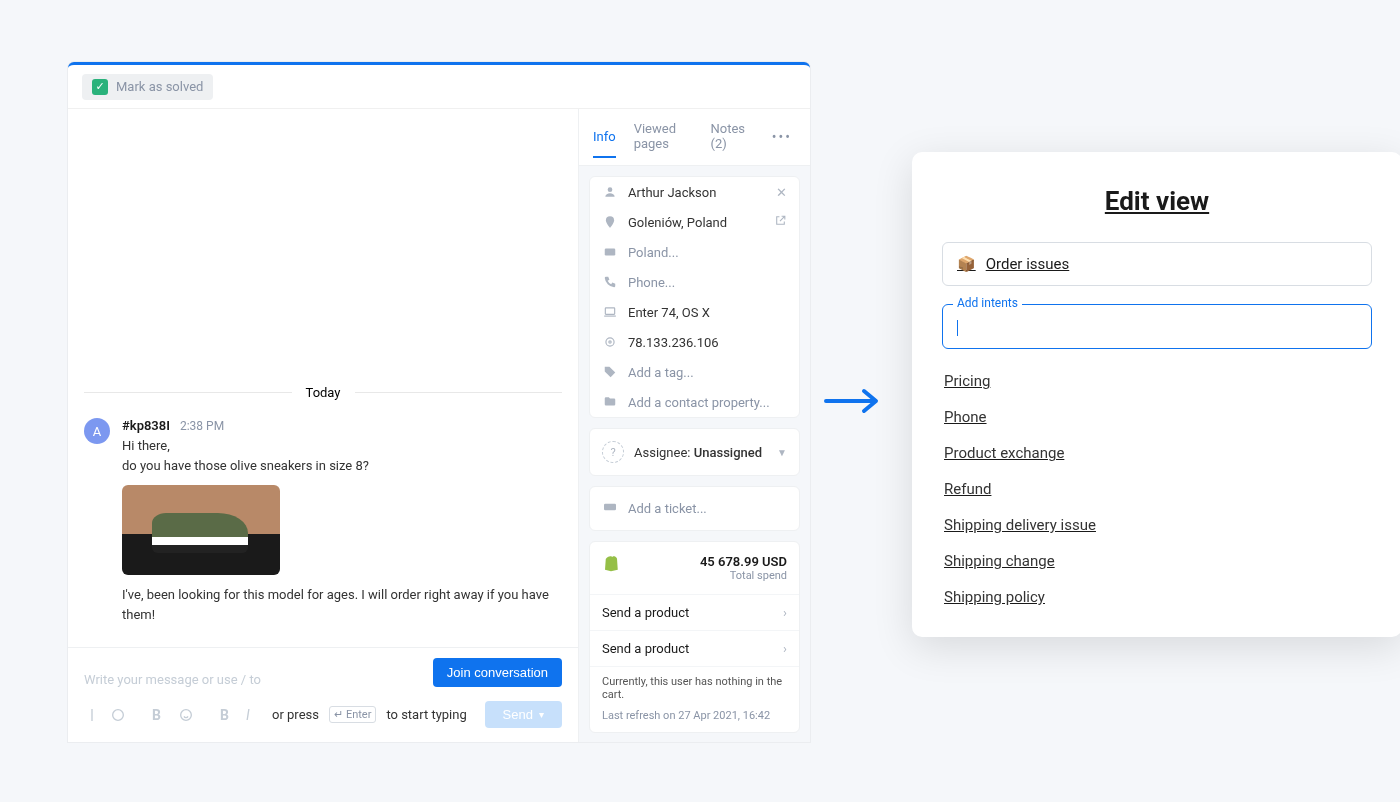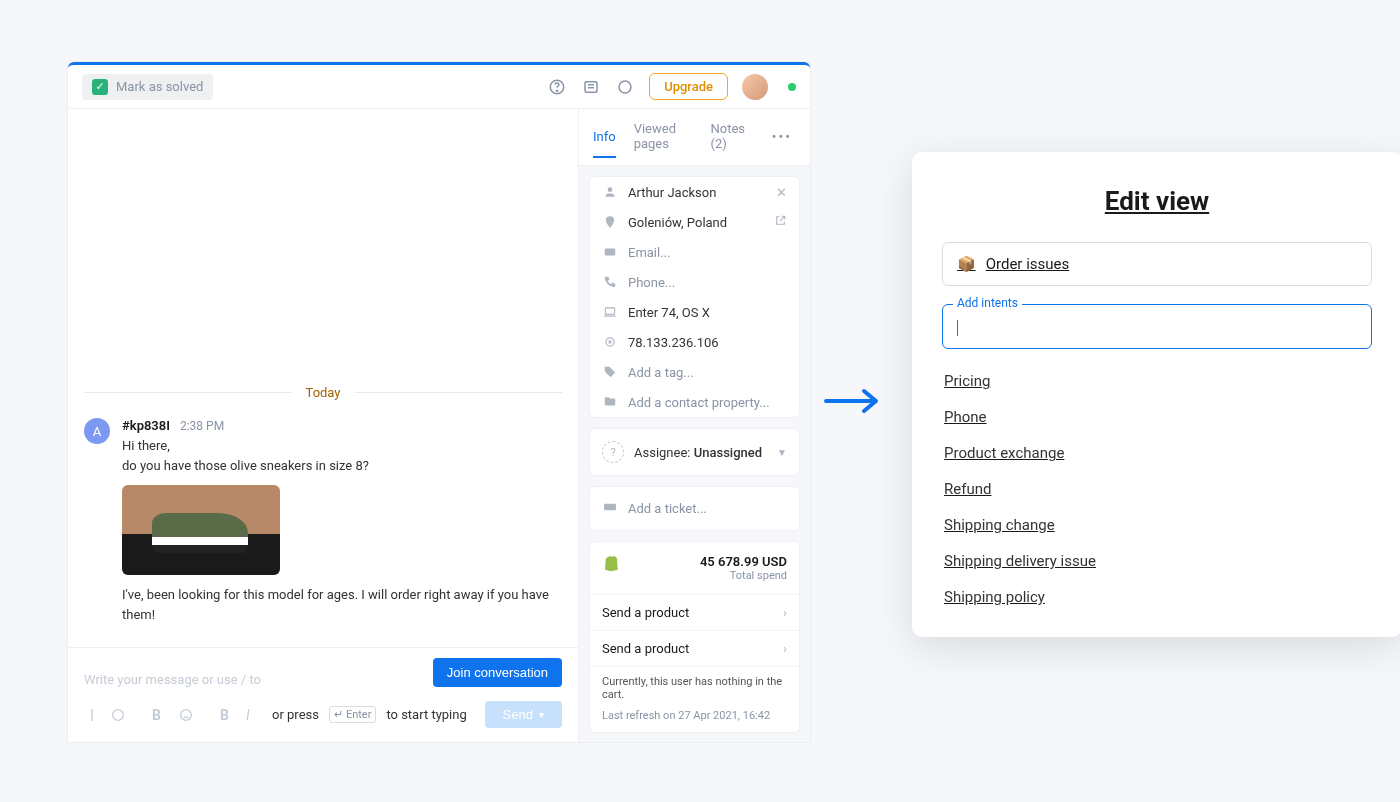--- a/index.html
+++ b/index.html
@@ -13,21 +13,21 @@
 .mark-solved .chk { width: 16px; height: 16px; background: #2ab27b; border-radius: 3px; display: inline-flex; align-items: center; justify-content: center; color: #fff; font-size: 11px; }
 .topbar-right { display: flex; align-items: center; gap: 14px; }
 .icon-btn { width: 20px; height: 20px; display: inline-flex; align-items: center; justify-content: center; color: #8a94a6; cursor: pointer; }
 .upgrade { border: 1px solid #f5a623; color: #e08e00; padding: 5px 14px; border-radius: 6px; font-size: 13px; font-weight: 500; cursor: pointer; }
 .avatar-sm { width: 26px; height: 26px; border-radius: 50%; background: linear-gradient(135deg,#f7c8a8,#d49a7a); display: inline-block; position: relative; }
 .presence { width: 8px; height: 8px; background: #2ecc71; border-radius: 50%; display: inline-block; margin-left: 6px; }
 
 .body { display: flex; height: calc(100% - 44px); }
 .chat-col { flex: 1; display: flex; flex-direction: column; position: relative; background: #fff; }
 .chat-scroll { flex: 1; padding: 16px; overflow: hidden; }
-.date-sep { display: flex; align-items: center; gap: 14px; margin: 260px 0 18px 0; color: #a16207; font-size: 13px; }
+.date-sep { display: flex; align-items: center; gap: 14px; margin: 260px 0 18px 0; color: #000000; font-size: 13px; }
 .date-sep::before, .date-sep::after { content: ""; flex: 1; height: 1px; background: #e8e8e8; }
 .msg { display: flex; gap: 12px; }
 .msg-av { width: 26px; height: 26px; border-radius: 50%; background: #7c98f0; color: #fff; font-size: 13px; display: flex; align-items: center; justify-content: center; flex-shrink: 0; }
 .msg-body { flex: 1; }
 .msg-head { display: flex; align-items: baseline; gap: 10px; margin-bottom: 3px; }
 .msg-id { font-weight: 600; font-size: 13px; }
 .msg-time { color: #8a94a6; font-size: 12px; }
 .msg-text { color: #333; line-height: 1.5; font-size: 13px; }
 .msg-img { margin: 10px 0; width: 158px; height: 90px; border-radius: 6px; background: linear-gradient(180deg,#b88968 0%,#b88968 55%,#1a1a1a 55%,#1a1a1a 100%); position: relative; overflow: hidden; }
 .shoe { position: absolute; left: 30px; top: 28px; width: 96px; height: 40px; background: linear-gradient(180deg,#5a6b47 0%,#5a6b47 60%,#fff 60%,#fff 80%,#222 80%); border-radius: 14px 30px 6px 6px / 10px 20px 6px 6px; }
@@ -89,43 +89,20 @@
 <body>
 
 <div class="canvas">
 
   <div class="app">
 
     <div class="topbar">
       <div class="mark-solved">
         <span class="chk">✓</span>
         <span>Mark as solved</span>
-      </div>
-      <div class="topbar-right">
-        <span class="icon-btn">
-            <svg width="18" height="18" viewBox="0 0 24 24" fill="none" stroke="currentColor" stroke-width="2">
-              <circle cx="12" cy="12" r="9"></circle>
-              <path d="M9.5 9a2.5 2.5 0 115 0c0 1.5-2.5 2-2.5 3.5"></path>
-              <circle cx="12" cy="17" r=".8" fill="currentColor"></circle>
-            </svg>
-          </span>
-        <span class="icon-btn">
-            <svg width="18" height="18" viewBox="0 0 24 24" fill="none" stroke="currentColor" stroke-width="2">
-              <rect x="4" y="5" width="16" height="14" rx="2"></rect>
-              <path d="M8 9h8M8 13h8"></path>
-            </svg>
-          </span>
-        <span class="icon-btn">
-            <svg width="18" height="18" viewBox="0 0 24 24" fill="none" stroke="currentColor" stroke-width="2">
-              <circle cx="12" cy="12" r="8"></circle>
-            </svg>
-          </span>
-        <div class="upgrade">Upgrade</div>
-        <span class="avatar-sm"></span>
-        <span class="presence"></span>
       </div>
     </div>
 
     <div class="body">
 
       <div class="chat-col">
         <div class="chat-scroll">
           <div class="date-sep">
               <span>Today</span>
             </div>
@@ -207,21 +184,21 @@
             <span class="trail"><svg width="13" height="13" viewBox="0 0 24 24" fill="none" stroke="currentColor" stroke-width="2">
                   <path d="M14 4h6v6M20 4l-9 9M19 14v5H5V5h5"></path>
                 </svg></span>
           </div>
           <div class="info-row">
             <span class="ricon">
                 <svg width="14" height="14" viewBox="0 0 24 24" fill="currentColor">
                   <rect x="3" y="6" width="18" height="12" rx="2"></rect>
                 </svg>
               </span>
-            <span class="placeholder">Email...</span>
+            <span class="placeholder">Poland...</span>
           </div>
           <div class="info-row">
             <span class="ricon">
                 <svg width="14" height="14" viewBox="0 0 24 24" fill="currentColor">
                   <path d="M5 3h4l2 5-3 2a12 12 0 006 6l2-3 5 2v4a2 2 0 01-2 2A18 18 0 013 5a2 2 0 012-2z"></path>
                 </svg>
               </span>
             <span class="placeholder">Phone...</span>
           </div>
           <div class="info-row">
@@ -317,19 +294,19 @@
     </div>
     <div class="ev-intents">
       <span class="ev-intents-label">Add intents</span>
       <span class="cursor"></span>
     </div>
     <ul class="ev-list">
       <li>Pricing</li>
       <li>Phone</li>
       <li>Product exchange</li>
       <li>Refund</li>
+      <li>Shipping delivery issue</li>
       <li>Shipping change</li>
-      <li>Shipping delivery issue</li>
       <li>Shipping policy</li>
     </ul>
   </div>
 
 </div>
 
 </body></html>

